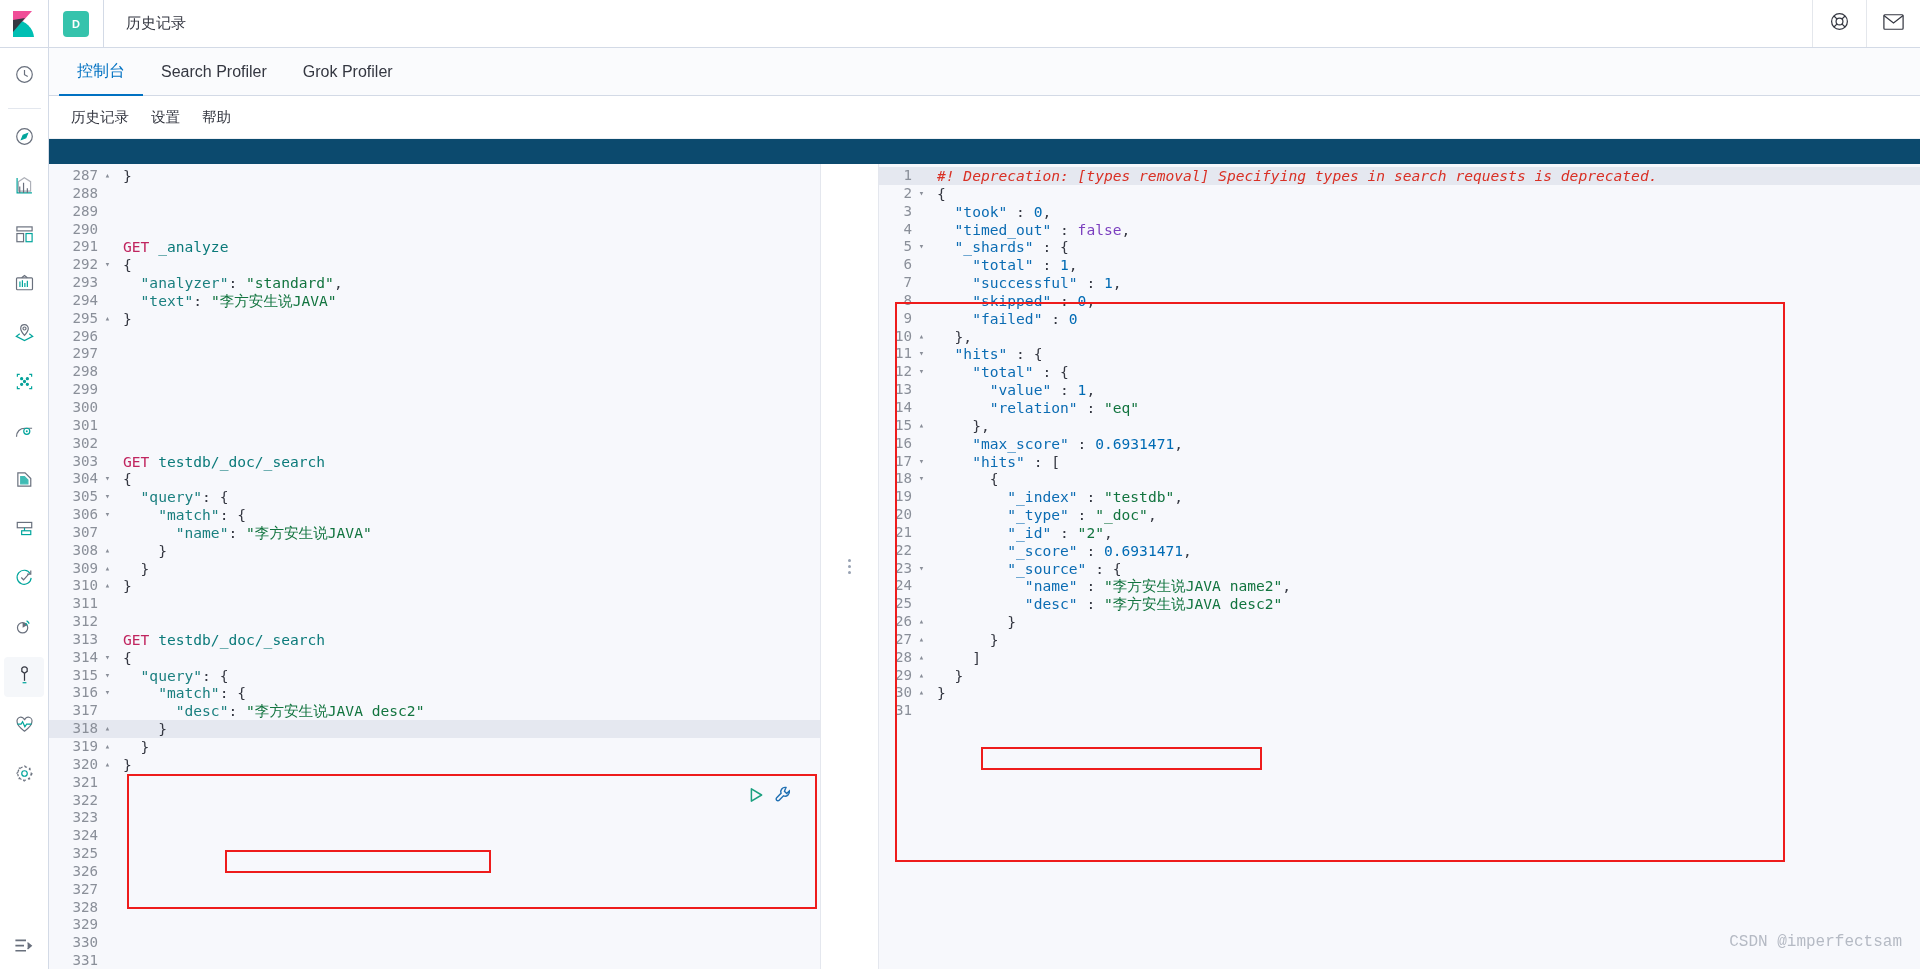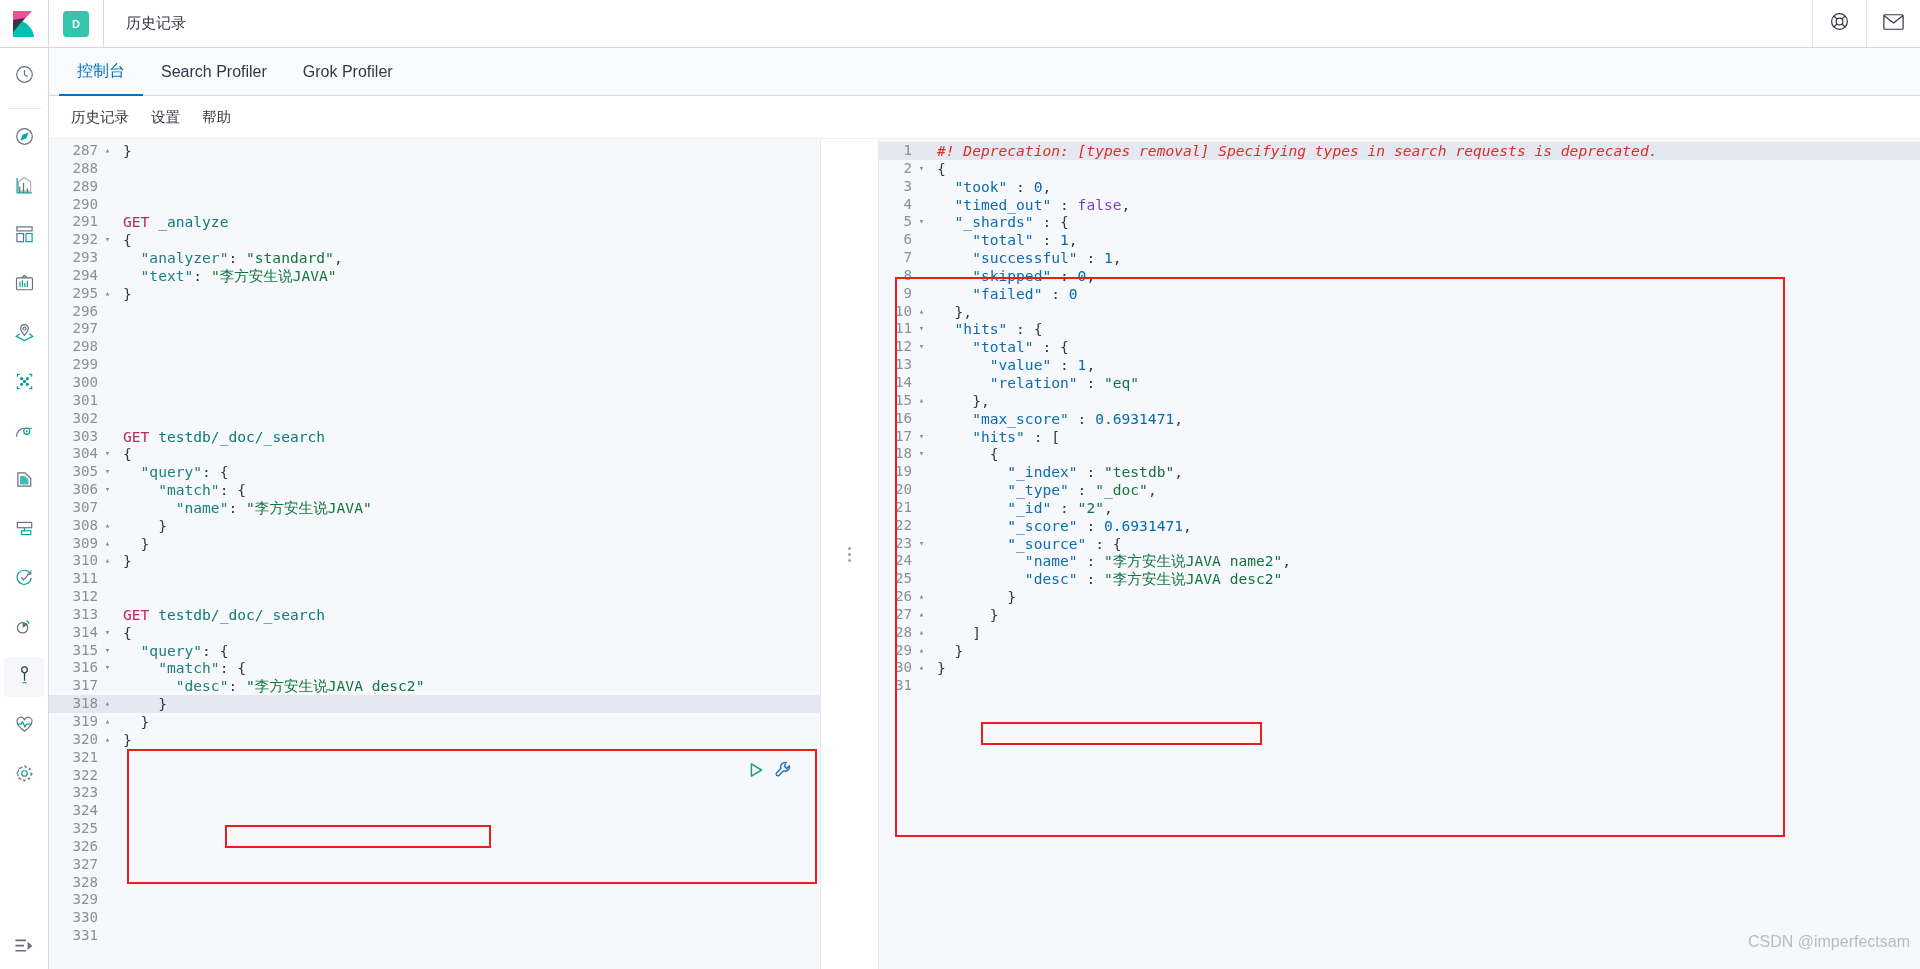--- a/index.html
+++ b/index.html
@@ -92,21 +92,21 @@
 
   .subnav {
     height: 43px; min-height: 43px;
     display: flex; align-items: center;
     padding-left: 22px; gap: 22px;
     background: #ffffff;
     font-size: 14.5px; color: #343741;
     border-bottom: 1px solid #eef0f4;
   }
 
-  .panes { flex: 1; display: flex; min-height: 0; position: relative; background:#f7f8fc; }
+  .panes { flex: 1; display: flex; min-height: 0; position: relative; background:#f7f8fc;margin-top:25px; }
 
   .pane {
     position: relative;
     display: flex; flex-direction: column;
     min-width: 0; min-height: 0;
     background: #f7f8fc;
   }
   .pane-left  { width: 771px; min-width: 771px; }
   .pane-gutter{ width: 59px; min-width: 59px; background:#ffffff; display:flex; align-items:center; justify-content:center;}
   .pane-right { flex: 1; background:#f7f8fc; }
@@ -167,23 +167,23 @@
     position: absolute; z-index: 6;
     display: flex; align-items: center; gap: 11px;
   }
 
   .drag-dots {
     display: flex; flex-direction: column; gap: 3px; align-items: center;
   }
   .drag-dots i { width: 3px; height: 3px; border-radius: 50%; background: #98a2b3; display:block;}
 
   .watermark {
-    position: absolute; right: 10px; bottom: 18px;
+    position: absolute; right: 18px; bottom: 18px;
     font-size: 16px; color: #b5bac4;
-    font-family: Liberation Sans, sans-serif;
+    font-family: Liberation Mono, monospace;
     z-index: 7;
   }
   .pane-divider {
     position: absolute; top: 0; bottom: 0; width: 1px; background: #e4e7ee;
   }
 </style>
 </head>
 <body>
 
 <div class="app">

